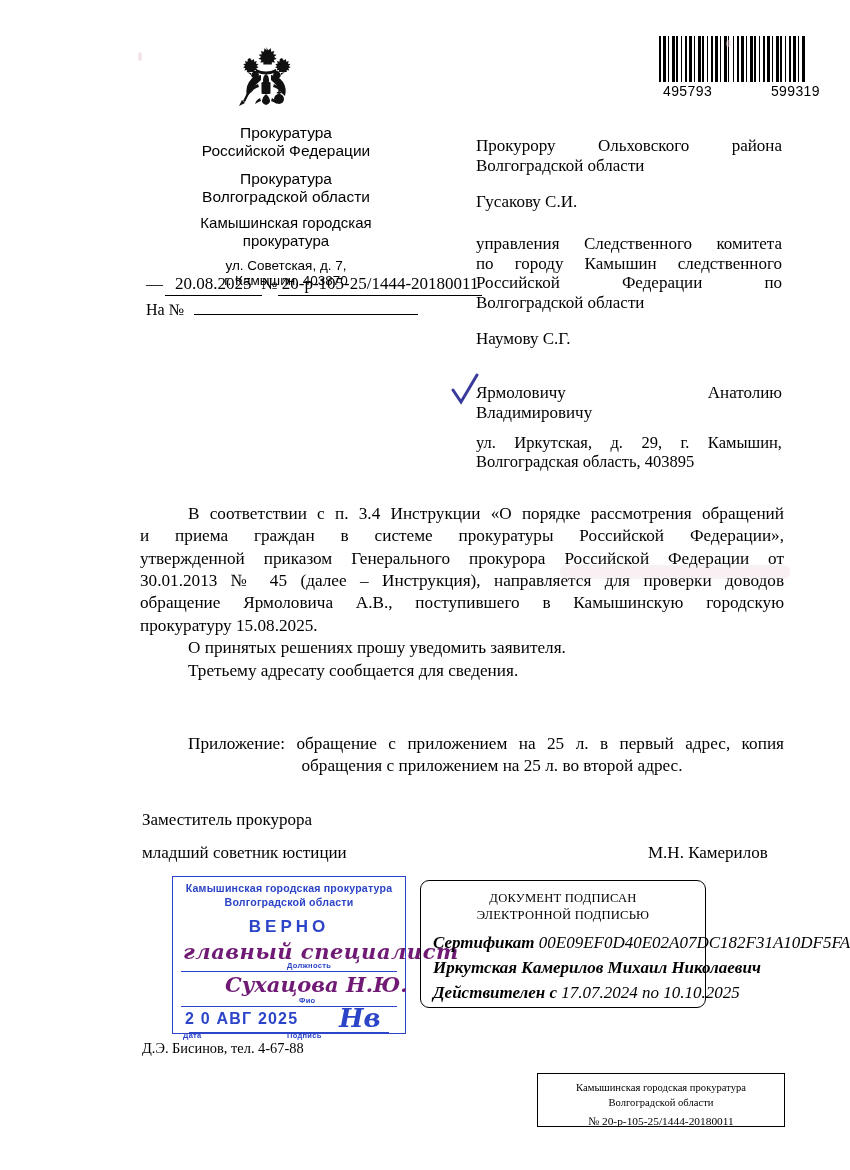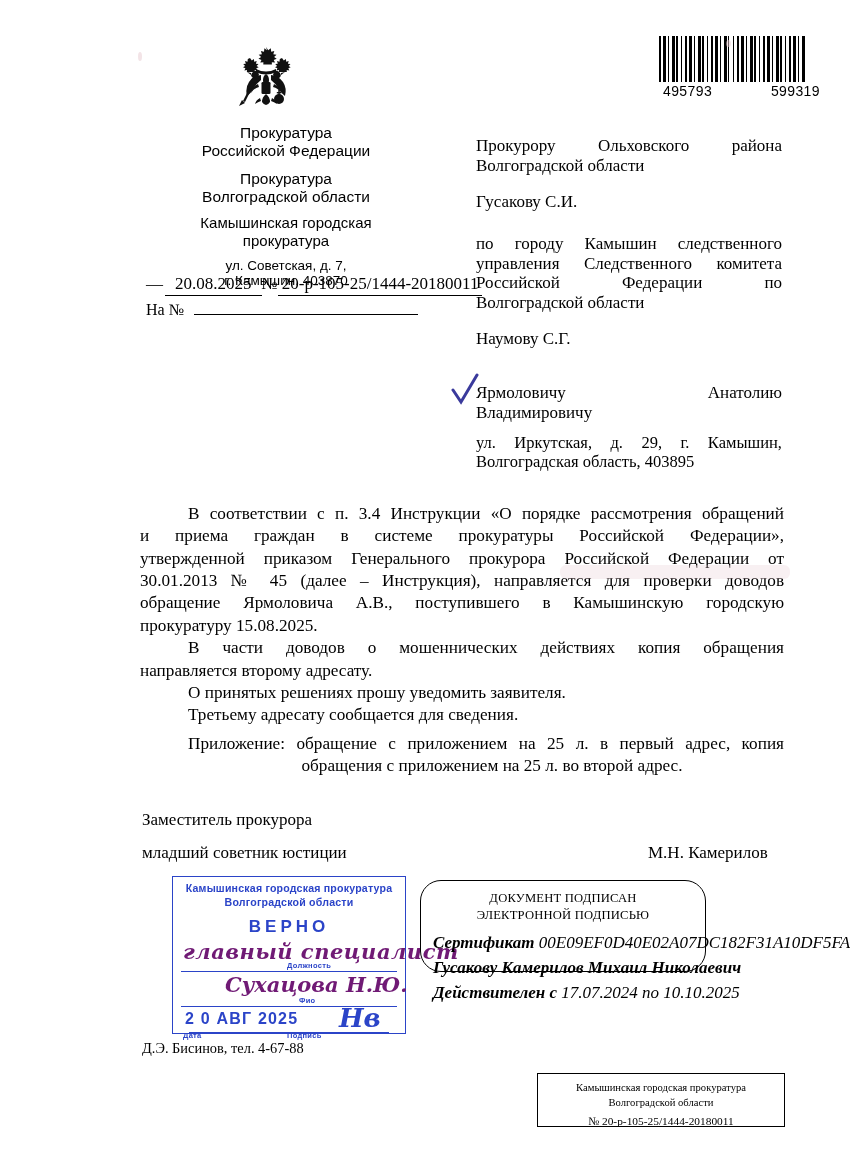--- a/index.html
+++ b/index.html
@@ -286,23 +286,23 @@
     bottom: 6px;
     border-bottom: 1.2px solid #2b44c8;
   }
 
   
   .esign {
     position: absolute;
     left: 420px;
     top: 880px;
     width: 286px;
-    height: 92px;
+    height: 128px;
     border: 1.6px solid #000;
-    border-radius: 21px;
+    border-radius: 9px;
     box-sizing: border-box;
     font-family: "Liberation Serif", "DejaVu Serif", serif;
     padding: 9px 12px 0 12px;
   }
   .esign-title {
     text-align: center;
     font-size: 12.6px;
     line-height: 1.35;
     letter-spacing: 0.2px;
   }
@@ -436,22 +436,22 @@
     <div class="addr-group">
       <div class="addr-justify">
         <span class="jline">Прокурору Ольховского района</span>
         <span class="jlast">Волгоградской области</span>
       </div>
       <div class="addr-person" style="margin-top:16px;">Гусакову С.И.</div>
     </div>
 
     <div class="addr-group" style="margin-top:22px;">
       <div class="addr-justify">
+        <span class="jline">управления Следственного комитета</span>
         <span class="jline">по городу Камышин следственного</span>
-        <span class="jline">управления Следственного комитета</span>
         <span class="jline">Российской Федерации по</span>
         <span class="jlast">Волгоградской области</span>
       </div>
       <div class="addr-person" style="margin-top:16px;">Наумову С.Г.</div>
     </div>
 
     <div class="addr-group" style="margin-top:34px; position:relative;">
       <svg class="checkmark" viewBox="0 0 30 34">
         <path d="M3 17 L11 29 L27 2" stroke="#3a3a9c" stroke-width="3" fill="none" stroke-linecap="round"></path>
       </svg>
@@ -469,24 +469,20 @@
 
   <div class="body-text">
     <div class="para">
       <span class="jfirst">В соответствии с п. 3.4 Инструкции «О порядке рассмотрения обращений</span>
       <span class="jline">и приема граждан в системе прокуратуры Российской Федерации»,</span>
       <span class="jline">утвержденной приказом Генерального прокурора Российской Федерации от</span>
       <span class="jline">30.01.2013 № 45 (далее – Инструкция), направляется для проверки доводов</span>
       <span class="jline">обращение Ярмоловича А.В., поступившего в Камышинскую городскую</span>
       <span class="jlast">прокуратуру 15.08.2025.</span>
     </div>
-    <div class="para">
-      <span class="jfirst">В части доводов о мошеннических действиях копия обращения</span>
-      <span class="jlast">направляется второму адресату.</span>
-    </div>
     <div class="para-simple">О принятых решениях прошу уведомить заявителя.</div>
     <div class="para-simple">Третьему адресату сообщается для сведения.</div>
   </div>
 
   <div class="attachment">
     <span class="jline">Приложение: обращение с приложением на 25 л. в первый адрес, копия</span>
     <span class="jlast">обращения с приложением на 25 л. во второй адрес.</span>
   </div>
 
   <div class="sign-title">Заместитель прокурора</div>
@@ -522,21 +518,21 @@
   <div class="esign">
     <div class="esign-title">
       <div>ДОКУМЕНТ ПОДПИСАН</div>
       <div>ЭЛЕКТРОННОЙ ПОДПИСЬЮ</div>
     </div>
     <div class="esign-line first">
       <span class="esign-label">Сертификат</span>
       <span>00E09EF0D40E02A07DC182F31A10DF5FAE</span>
     </div>
     <div class="esign-line">
-      <span class="esign-label">Гусакову</span>
+      <span class="esign-label">Иркутская</span>
       <b>Камерилов Михаил Николаевич</b>
     </div>
     <div class="esign-line">
       <span class="esign-label">Действителен с</span>
       <span>17.07.2024</span>
       <span>по</span>
       <span>10.10.2025</span>
     </div>
   </div>
 

